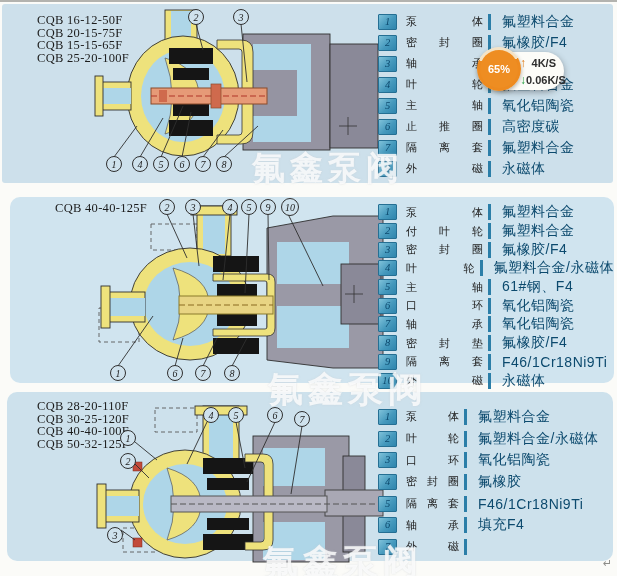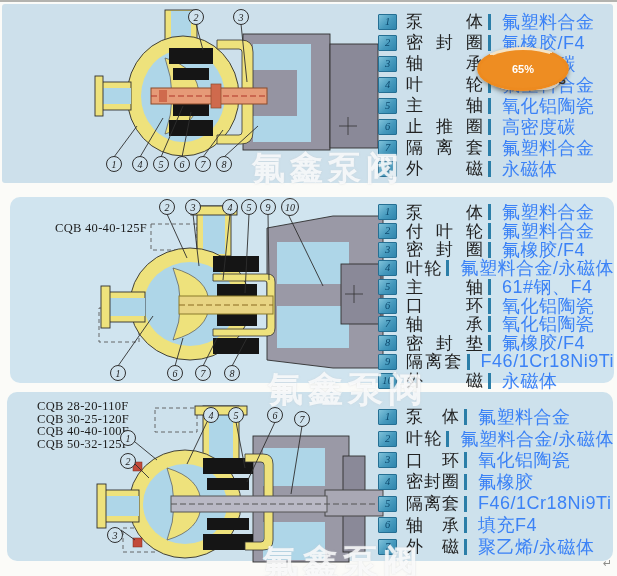--- a/index.html
+++ b/index.html
@@ -7,40 +7,40 @@
         font-family:"Liberation Sans","DejaVu Sans",sans-serif;border-top:2px solid #b3b3af;}
   .panel{position:absolute;background:#cfe2ed;}
   .panel1{left:2px;top:2px;width:611px;height:179px;border-radius:3px;background:#cde0eb;}
   .panel2{left:10px;top:195px;width:604px;height:186px;border-radius:10px;background:#d0e4ef;}
   .panel3{left:7px;top:390px;width:606px;height:169px;border-radius:10px;background:#cde1ec;}
 
   .models{position:absolute;font-family:"Liberation Serif","DejaVu Serif",serif;
           font-size:12.5px;line-height:12.5px;color:#1c1c1c;letter-spacing:.3px;}
   .models div{white-space:nowrap;}
   .m1{left:37px;top:12px;}
-  .m2{left:55px;top:220px;}
+  .m2{left:55px;top:200px;}
   .m3{left:37px;top:398px;}
 
   .ptable{position:absolute;left:378px;width:236px;}
   .t1{top:9px;}
   .t2{top:201px;}
   .t3{top:404px;}
   .trow{display:flex;align-items:center;}
   .t1 .trow{height:21px;}
   .t2 .trow{height:18.7px;}
   .t3 .trow{height:21.7px;}
   .badge{flex:0 0 17px;height:14px;border:1px solid #256f93;border-radius:1px;
          background:linear-gradient(135deg,#7fc2da 0%,#4599bd 55%,#2f85ad 100%);
          color:#0d4a6e;font-family:"Liberation Serif","DejaVu Serif",serif;font-style:italic;
          font-size:10.5px;line-height:14px;text-align:center;margin-right:9px;}
-  .pname{display:inline-block;width:78px;font-size:17px;color:#222;
+  .pname{display:inline-block;width:78px;font-size:11px;color:#222;
          text-align:justify;text-align-last:justify;letter-spacing:1px;}
   .t3 .pname{width:54px;}
   .vbar{flex:0 0 3px;height:16px;background:#2b7ea8;margin-left:4px;}
-  .pmat{margin-left:11px;font-size:18px;color:#3b82f6;white-space:nowrap;letter-spacing:.5px;}
+  .pmat{margin-left:11px;font-size:14px;color:#0c4a6e;white-space:nowrap;letter-spacing:.5px;}
 
   .wm{position:absolute;color:rgba(255,255,255,.78);font-weight:bold;font-size:35px;
       letter-spacing:5px;text-shadow:0 0 2px rgba(200,205,210,.6);white-space:nowrap;margin-top:17px;}
   .wm1{left:252px;top:127px;font-size:33px;}
   .wm2{left:268px;top:347px;}
   .wm3{left:263px;top:520px;}
 
   svg{position:absolute;overflow:visible;}
   .d1{left:95px;top:4px;}
   .d2{left:95px;top:196px;}
@@ -55,35 +55,41 @@
   .widget{position:absolute;left:477px;top:45px;z-index:50;}
   .pill{position:absolute;left:13px;top:5px;width:74px;height:38px;background:#fcfcf8;
         border-radius:19px;box-shadow:0 2px 6px rgba(50,50,55,.45);
         display:flex;flex-direction:column;justify-content:center;}
   .sline{display:flex;justify-content:space-between;align-items:center;
          padding:0 8px 0 30px;height:17px;font-size:11px;font-weight:bold;color:#2e2e2e;}
   .up-ar{color:#e07b16;font-size:12px;}
   .dn-ar{color:#1f9e3c;font-size:12px;}
   .ring{position:absolute;left:0;top:0;width:44px;height:44px;border-radius:50%;
         background:conic-gradient(from 60deg,#ed8a1f 0 65%,#f4e3c6 65% 100%);
-        box-shadow:0 2px 4px rgba(60,50,30,.4);padding-left:48px;}
+        box-shadow:0 2px 4px rgba(60,50,30,.4);}
   .ring-in{position:absolute;inset:3px;border-radius:50%;background:#ee8d22;
            display:flex;align-items:center;justify-content:center;color:#fff;
            font-size:11px;font-weight:bold;}
   .stray{position:absolute;left:603px;top:555px;color:#8d8d89;font-size:11px;}
 </style>
 </head>
 <body>
 
 <div class="page">
 
   <div class="panel panel1"></div>
   <div class="panel panel2"></div>
   <div class="panel panel3"></div>
 
+  <div class="models m1">
+    <div>CQB 16-12-50F</div>
+    <div>CQB 20-15-75F</div>
+    <div>CQB 15-15-65F</div>
+    <div>CQB 25-20-100F</div>
+  </div>
   <div class="models m2">
     <div>CQB 40-40-125F</div>
   </div>
   <div class="models m3">
     <div>CQB 28-20-110F</div>
     <div>CQB 30-25-120F</div>
     <div>CQB 40-40-100F</div>
     <div>CQB 50-32-125F</div>
   </div>
 
@@ -428,21 +434,20 @@
     <div class="trow">
         <span class="badge">6</span>
         <span class="pname">轴承</span>
         <span class="vbar"></span>
         <span class="pmat">填充F4</span>
       </div>
     <div class="trow">
         <span class="badge">7</span>
         <span class="pname">外磁</span>
         <span class="vbar"></span>
-        <span class="pmat">聚乙烯/永磁体</span>
       </div>
   </div>
 
   <div class="wm wm1">氟鑫泵阀</div>
   <div class="wm wm2">氟鑫泵阀</div>
   <div class="wm wm3">氟鑫泵阀</div>
 
   <div class="widget">
     <div class="pill">
       <div class="sline">

